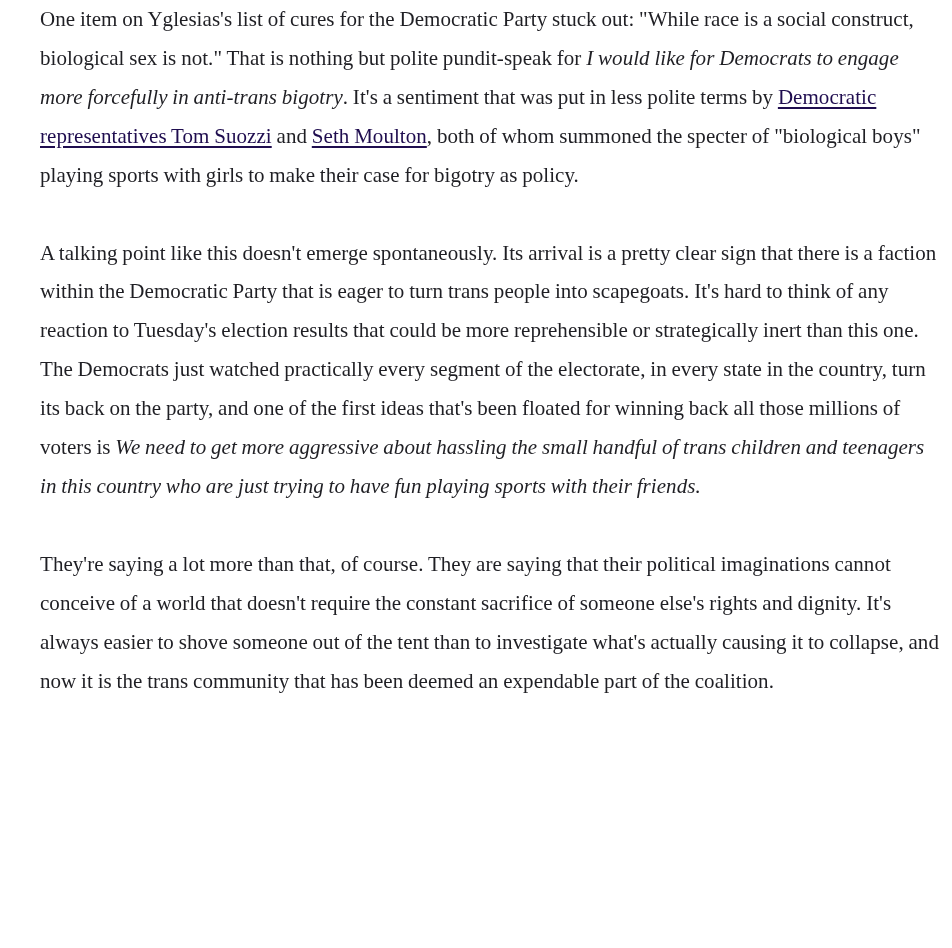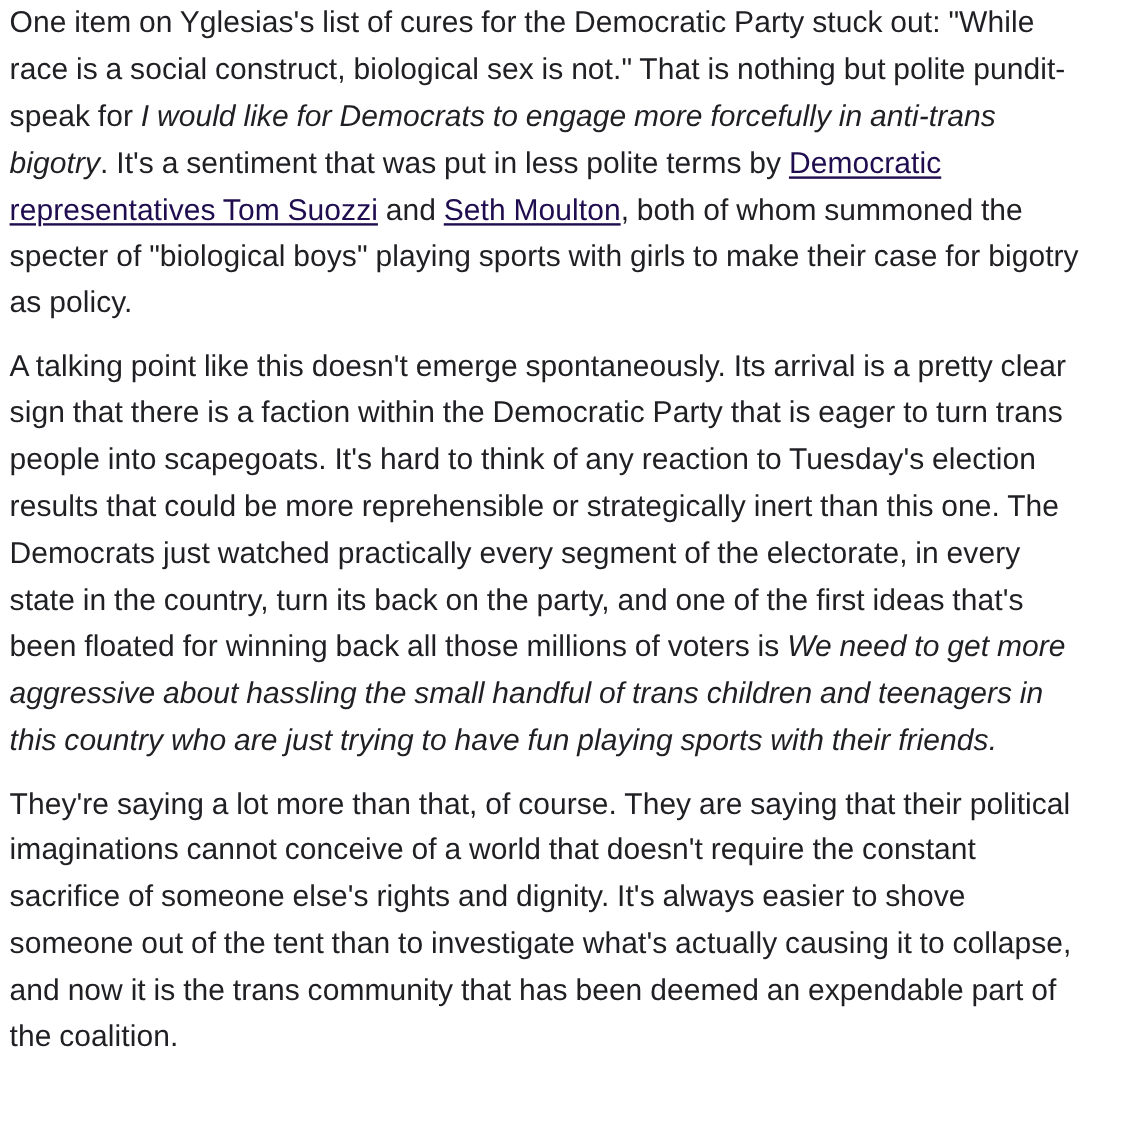--- a/index.html
+++ b/index.html
@@ -7,36 +7,36 @@
       padding: 0;
       background: #ffffff;
     }
     body {
       width: 952px;
       height: 948px;
       overflow: hidden;
     }
     .article {
       position: absolute;
-      left: 8px;
+      left: 40px;
       top: 0;
       width: 900px;
-      font-family: Liberation Sans, sans-serif;
-      font-size: 25px;
+      font-family: Liberation Serif, serif;
+      font-size: 21px;
       line-height: 38.9px;
       color: #1f1f24;
       letter-spacing: 0.05px;
       word-spacing: -0.5px;
     }
     .para {
       margin: 0;
       padding: 0;
     }
     .para + .para {
-      margin-top: 14px;
+      margin-top: 39px;
     }
     .p1 { padding-top: 0px; }
     em {
       font-style: italic;
     }
     a {
       color: #1f0d4f;
       text-decoration: underline;
       text-underline-offset: 3px;
       text-decoration-thickness: 1.5px;

